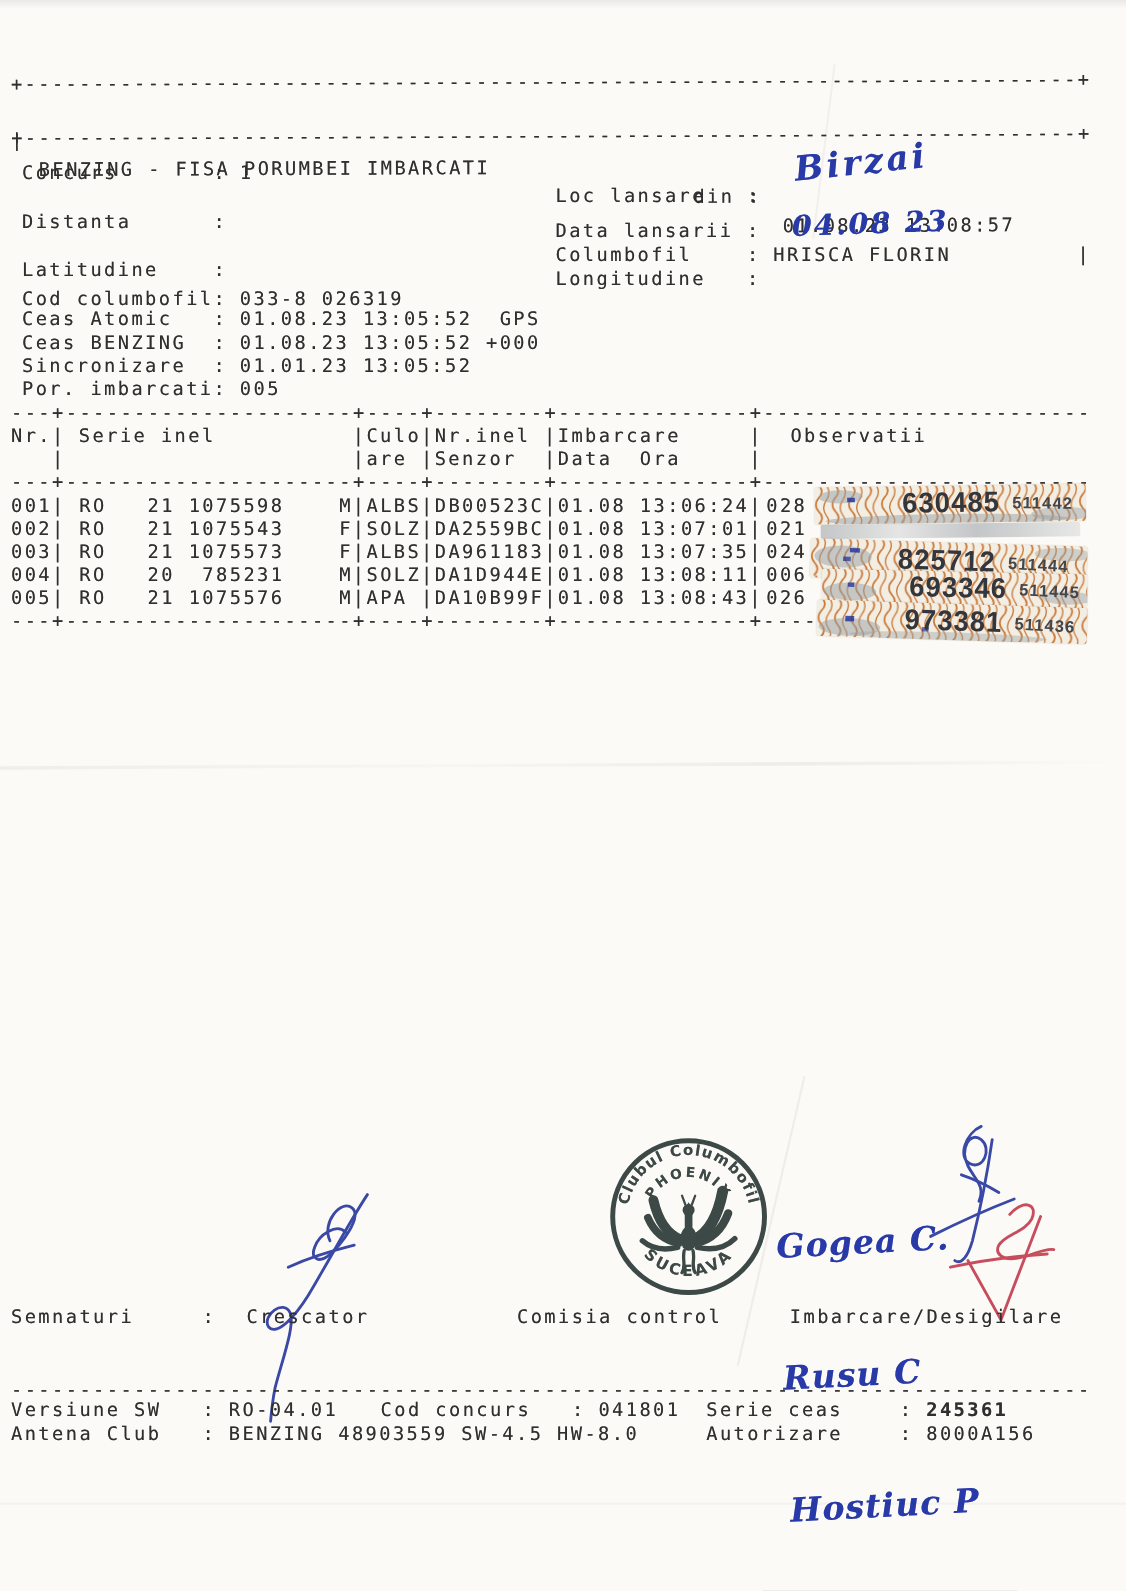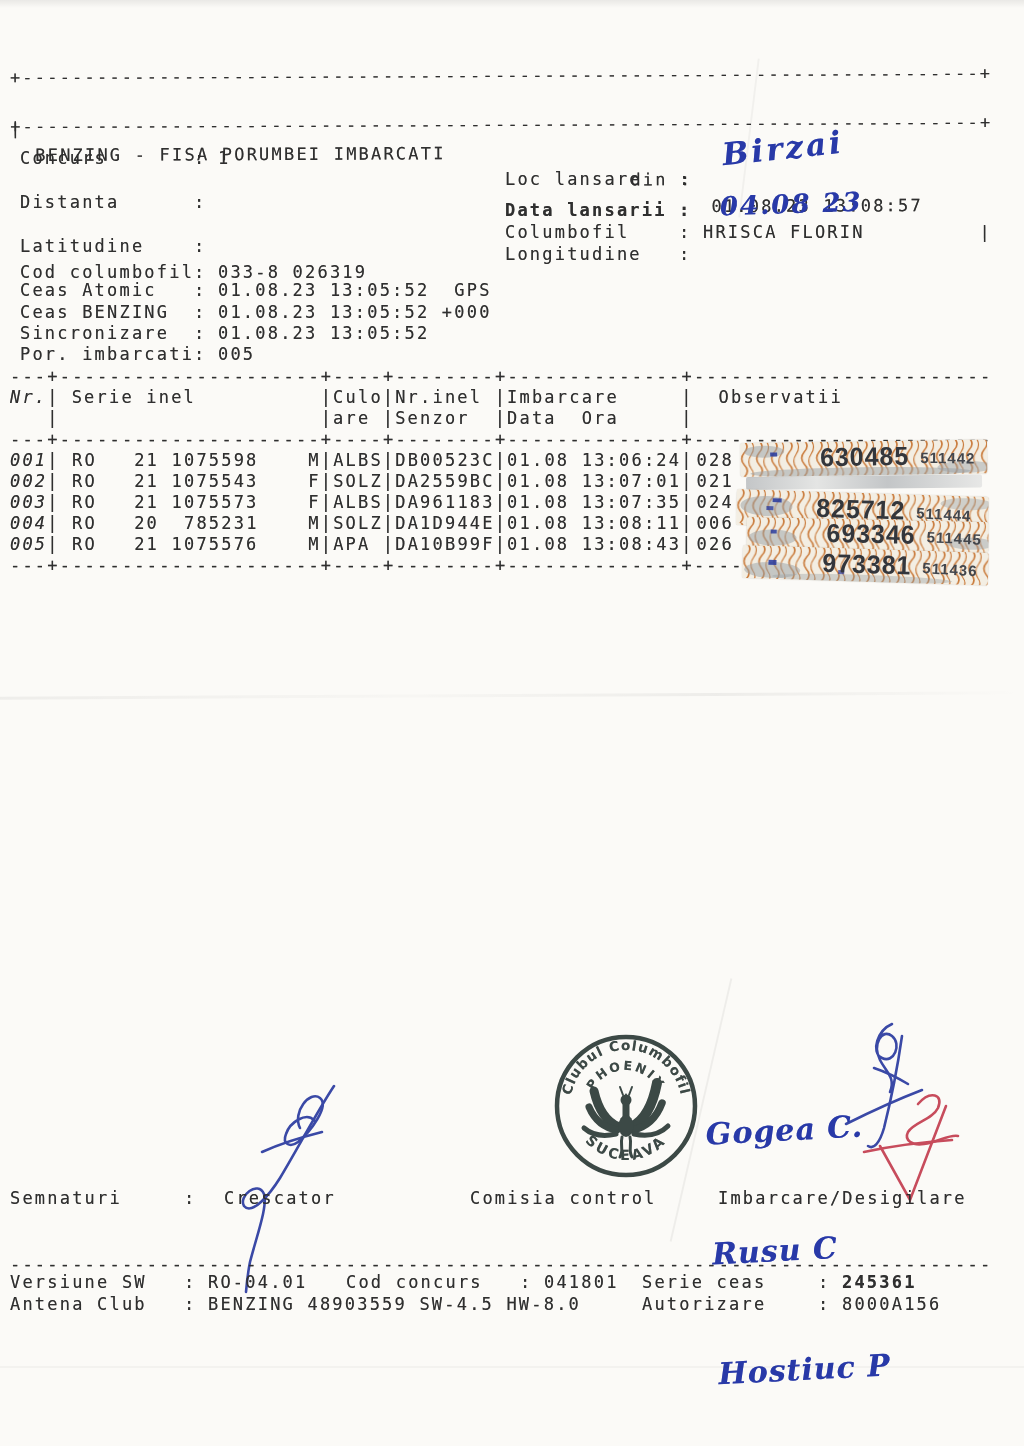--- a/index.html
+++ b/index.html
@@ -25,21 +25,21 @@
 
   
   .field { position:absolute; display:flex; white-space:pre; }
   .field .lbl { display:inline-block; width:174px; }
   .field .colon { display:inline-block; width:13px; }
   .field .val { margin-left:11px; }
 
   
   .btable { position:absolute; left:10px; top:366px; width:992px; }
   .btable .line { display:flex; height:21px; line-height:21px; white-space:pre; }
-  .cNr   { width:37.3px;font-style:italic; }
+  .cNr   { width:37.3px; }
   .cPipe { width:12.4px; text-align:center; }
   .cCountry { width:49.7px; text-align:center; }
   .cYear { width:49.7px; text-align:right; }
   .cRing { width:99.5px; text-align:right; }
   .cSex  { width:62.2px; text-align:right; }
   .cCul  { width:49.7px; }
   .cSen  { width:99.5px; }
   .cDate { width:62.2px; }
   .cTime { width:111.9px; text-align:right; }
   .cAnt  { flex:1; padding-left:3px; }
@@ -119,41 +119,41 @@
   <div class="field" style="left:20px; top:214px;margin-top:48px;">
     <span class="lbl">Cod columbofil</span><span class="colon">:</span><span class="val">033-8 026319</span>
   </div>
   <div class="field" style="left:20px; top:236px;">
     <span class="lbl">Latitudine</span><span class="colon">:</span><span class="val"></span>
   </div>
 
   <div class="field" style="left:505px; top:152px;margin-top:17px;">
     <span class="lbl">Loc lansare</span><span class="colon">:</span><span class="val"></span>
   </div>
-  <div class="field" style="left:505px; top:200px;font-weight:bold;">
+  <div class="field" style="left:505px; top:200px;">
     <span class="lbl">Data lansarii</span><span class="colon">:</span><span class="val"></span>
   </div>
   <div class="field" style="left:505px; top:222px;">
     <span class="lbl">Columbofil</span><span class="colon">:</span><span class="val">HRISCA FLORIN</span>
   </div>
   <div class="field" style="left:505px; top:244px;">
     <span class="lbl">Longitudine</span><span class="colon">:</span><span class="val"></span>
   </div>
 
   <div class="hand hand-loc">Birzai</div>
   <div class="hand hand-date">04.08 23</div>
 
   <div class="field" style="left:20px; top:280px;">
     <span class="lbl">Ceas Atomic</span><span class="colon">:</span><span class="val">01.08.23 13:05:52  GPS</span>
   </div>
   <div class="field" style="left:20px; top:302px;">
     <span class="lbl">Ceas BENZING</span><span class="colon">:</span><span class="val">01.08.23 13:05:52 +000</span>
   </div>
   <div class="field" style="left:20px; top:323px;">
-    <span class="lbl">Sincronizare</span><span class="colon">:</span><span class="val">01.08.23 13:05:52</span>
+    <span class="lbl">Sincronizare</span><span class="colon">:</span><span class="val">01.01.23 13:05:52</span>
   </div>
   <div class="field" style="left:20px; top:344px;">
     <span class="lbl">Por. imbarcati</span><span class="colon">:</span><span class="val">005</span>
   </div>
 
   <div class="btable">
     <div class="rline">---+---------------------+----+--------+--------------+------------------------</div>
     <div class="line">
       <span class="cNr">Nr.</span><span class="cPipe">|</span><span class="hSerie">Serie inel</span><span class="cPipe">|</span><span class="cCul">Culo</span><span class="cPipe">|</span><span class="cSen">Nr.inel</span><span class="cPipe">|</span><span class="hImb">Imbarcare</span><span class="cPipe">|</span><span class="hObs">Observatii</span>
     </div>

